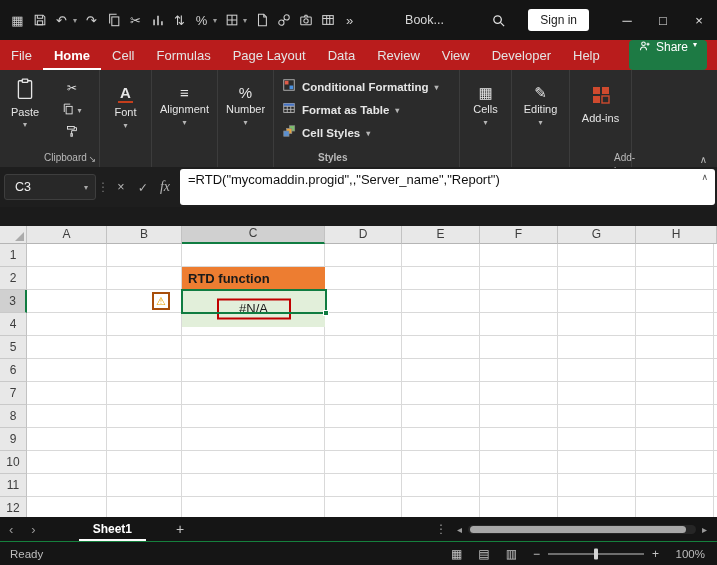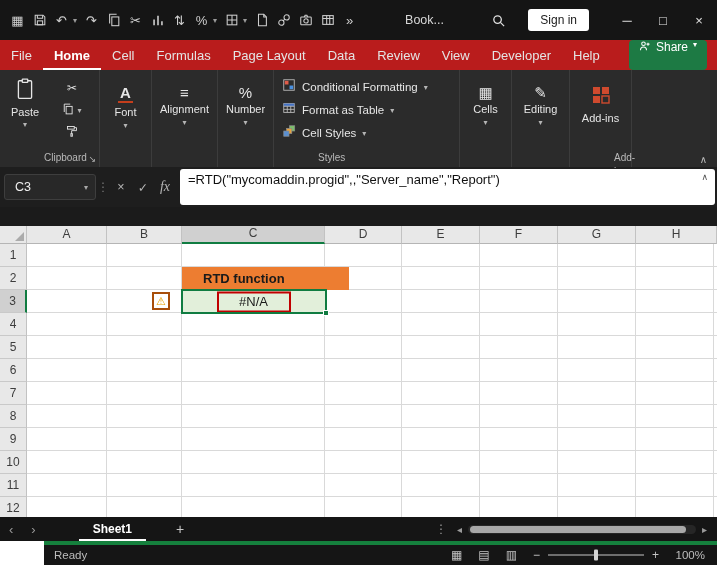--- a/index.html
+++ b/index.html
@@ -36,21 +36,21 @@
   .paste-btn .lb { font-size:11px; }
   .cbtn-cr { font-size:8px; color:#b5b5b5; }
   .mini-col { width:44px; display:flex; flex-direction:column; padding-top:2px; }
   .mini-btn { height:22px; display:flex; align-items:center; justify-content:center; gap:3px; font-size:12px; cursor:pointer; }
   .cbtn { width:100%; display:flex; flex-direction:column; align-items:center; gap:3px; padding-top:10px; cursor:pointer; }
   .cbtn-ic { font-size:15px; line-height:1; }
   .fontA { font-weight:700; border-bottom:2px solid #c43e1c; padding:0 2px 1px; }
   .cbtn-lb { font-size:11px; color:#e6e6e6; }
   .g-font { width:52px; } .g-align { width:66px; } .g-num { width:56px; }
   .g-cells { width:52px; } .g-edit { width:58px; } .g-addins { width:62px; }
-  .g-clip { width:100px; } .g-styles { width:186px; }
+  .g-clip { width:100px; } .g-styles { width:186px;font-weight:bold; }
   .styles-col { display:flex; flex-direction:column; width:100%; padding:1px 0 0 8px; gap:1px; }
   .srow { height:22px; display:flex; align-items:center; gap:6px; cursor:pointer; }
   .slb { font-size:11.5px; white-space:nowrap; }
   .rg-spacer { flex:1; border-right:none; position:relative; }
   .ribbon-collapse { position:absolute; right:10px; bottom:2px; font-size:10px; color:#bdbdbd; cursor:pointer; }
 
   
   .fstrip { height:40px; background:#1e1e1e; display:flex; align-items:center; flex:none; }
   .namebox { width:92px; height:26px; margin-left:4px; background:#282828; border:1px solid #3e3e3e; border-radius:3px; display:flex; align-items:center; cursor:pointer; }
   .namebox .nb-val { font-size:12.5px; color:#efefef; padding-left:10px; }
@@ -72,41 +72,41 @@
   .colh.sel { background:#d0d0d0; border-bottom:2px solid #107C41; line-height:15px; }
   .ca{width:80px}.cb{width:75px}.cc{width:143px}.cd{width:77px}.ce{width:78px}.cf{width:78px}.cg{width:78px}.ch{width:81px}
   .gbody { position:relative; height:273px; overflow:hidden; background-color:#fff;
     background-image:
       linear-gradient(to right, transparent 106px, #d9d9d9 106px, #d9d9d9 107px, transparent 107px, transparent 181px, #d9d9d9 181px, #d9d9d9 182px, transparent 182px, transparent 324px, #d9d9d9 324px, #d9d9d9 325px, transparent 325px, transparent 401px, #d9d9d9 401px, #d9d9d9 402px, transparent 402px, transparent 479px, #d9d9d9 479px, #d9d9d9 480px, transparent 480px, transparent 557px, #d9d9d9 557px, #d9d9d9 558px, transparent 558px, transparent 635px, #d9d9d9 635px, #d9d9d9 636px, transparent 636px, transparent 713px, #d9d9d9 713px, #d9d9d9 714px, transparent 714px),
       repeating-linear-gradient(to bottom, transparent 0px, transparent 22px, #d9d9d9 22px, #d9d9d9 23px);
   }
   .rowhdrs { position:absolute; left:0; top:0; width:27px; height:273px; background:#e8e8e8; }
   .rowh { height:23px; display:flex; align-items:center; justify-content:center; font-size:12px; color:#3d3d3d; border-right:1px solid #c2c2c2; border-bottom:1px solid #c9c9c9; cursor:pointer; }
   .rowh.sel { background:#d0d0d0; border-right:2px solid #107C41; }
-  .cell-c2 { position:absolute; left:182px; top:23px; width:167px; height:23px; background:#ED7D31; display:flex; align-items:center; padding-left:21px; font-size:13px; font-weight:600; color:#1a1a1a; cursor:cell; }
-  .cell-c3 { position:absolute; left:182px; top:46px; width:143px; height:23px; background:#E2EFDA; display:flex; align-items:center; justify-content:center; font-size:13px; color:#1a1a1a; cursor:cell; }
+  .cell-c2 { position:absolute; left:182px; top:23px; width:143px; height:23px; background:#ED7D31; display:flex; align-items:center; padding-left:6px; font-size:13px; font-weight:600; color:#1a1a1a; cursor:cell; }
+  .cell-c3 { position:absolute; left:182px; top:46px; width:143px; height:37px; background:#E2EFDA; display:flex; align-items:center; justify-content:center; font-size:13px; color:#1a1a1a; cursor:cell; }
   .redbox { position:absolute; left:50%; top:50%; transform:translate(-50%,-50%); width:74px; height:21px; border:2px solid #C00000; pointer-events:none; }
   .selbox { position:absolute; left:181px; top:45px; width:146px; height:25px; border:2px solid #107C41; pointer-events:none; }
   .handle { position:absolute; right:-4px; bottom:-4px; width:6px; height:6px; background:#107C41; border:1px solid #fff; pointer-events:auto; cursor:crosshair; }
   .errbtn { position:absolute; left:152px; top:48px; width:18px; height:18px; background:#fff; border:2px solid #a84e0a; display:flex; align-items:center; justify-content:center; cursor:pointer; }
   .errbtn span { font-size:11px; line-height:1; color:#e8a000; }
 
   
   .tabbar { height:24px; background:#151515; display:flex; align-items:center; flex:none; color:#b5b5b5; }
   .navch { font-size:13px; padding:0 9px; color:#9a9a9a; cursor:pointer; }
   .sheettab { margin-left:34px; height:24px; display:flex; align-items:center; padding:0 14px; font-size:12px; color:#ffffff; font-weight:600; box-shadow:inset 0 -2px 0 #ffffff; cursor:pointer; }
   .addsheet { margin-left:30px; font-size:14px; color:#c8c8c8; cursor:pointer; }
   .tab-right { margin-left:auto; display:flex; align-items:center; gap:6px; margin-right:10px; }
   .tdots { font-size:12px; color:#9a9a9a; padding:0 4px; cursor:pointer; }
   .harrow { font-size:10px; color:#9a9a9a; cursor:pointer; }
   .htrack { width:228px; height:9px; background:#262626; border-radius:5px; position:relative; cursor:pointer; }
   .hthumb { position:absolute; left:2px; top:1px; width:216px; height:7px; background:#a8a8a8; border-radius:4px; cursor:grab; }
 
   
-  .statusbar { height:24px; background:#151515; border-top:4px solid #15803d; display:flex; align-items:center; flex:none; color:#bdbdbd; font-size:11.5px;margin-left:44px; }
+  .statusbar { height:24px; background:#151515; border-top:1px solid #15803d; display:flex; align-items:center; flex:none; color:#bdbdbd; font-size:11.5px; }
   .sb-mode { margin-left:10px; }
   .sb-acc { display:flex; align-items:center; gap:5px; margin-left:28px; cursor:pointer; }
   .sb-right { margin-left:auto; display:flex; align-items:center; gap:16px; margin-right:12px; }
   .viewic { font-size:12px; color:#c4c4c4; cursor:pointer; }
   .zoomwrap { display:flex; align-items:center; gap:8px; }
   .zbtn { font-size:12px; color:#c4c4c4; cursor:pointer; }
   .ztrack { width:96px; height:2px; background:#6d6d6d; position:relative; cursor:pointer; }
   .zthumb { position:absolute; left:50%; top:50%; transform:translate(-50%,-50%); width:4px; height:11px; background:#d4d4d4; border-radius:1px; cursor:grab; }
   .zlabel { min-width:30px; text-align:right; cursor:pointer; }
 </style>

